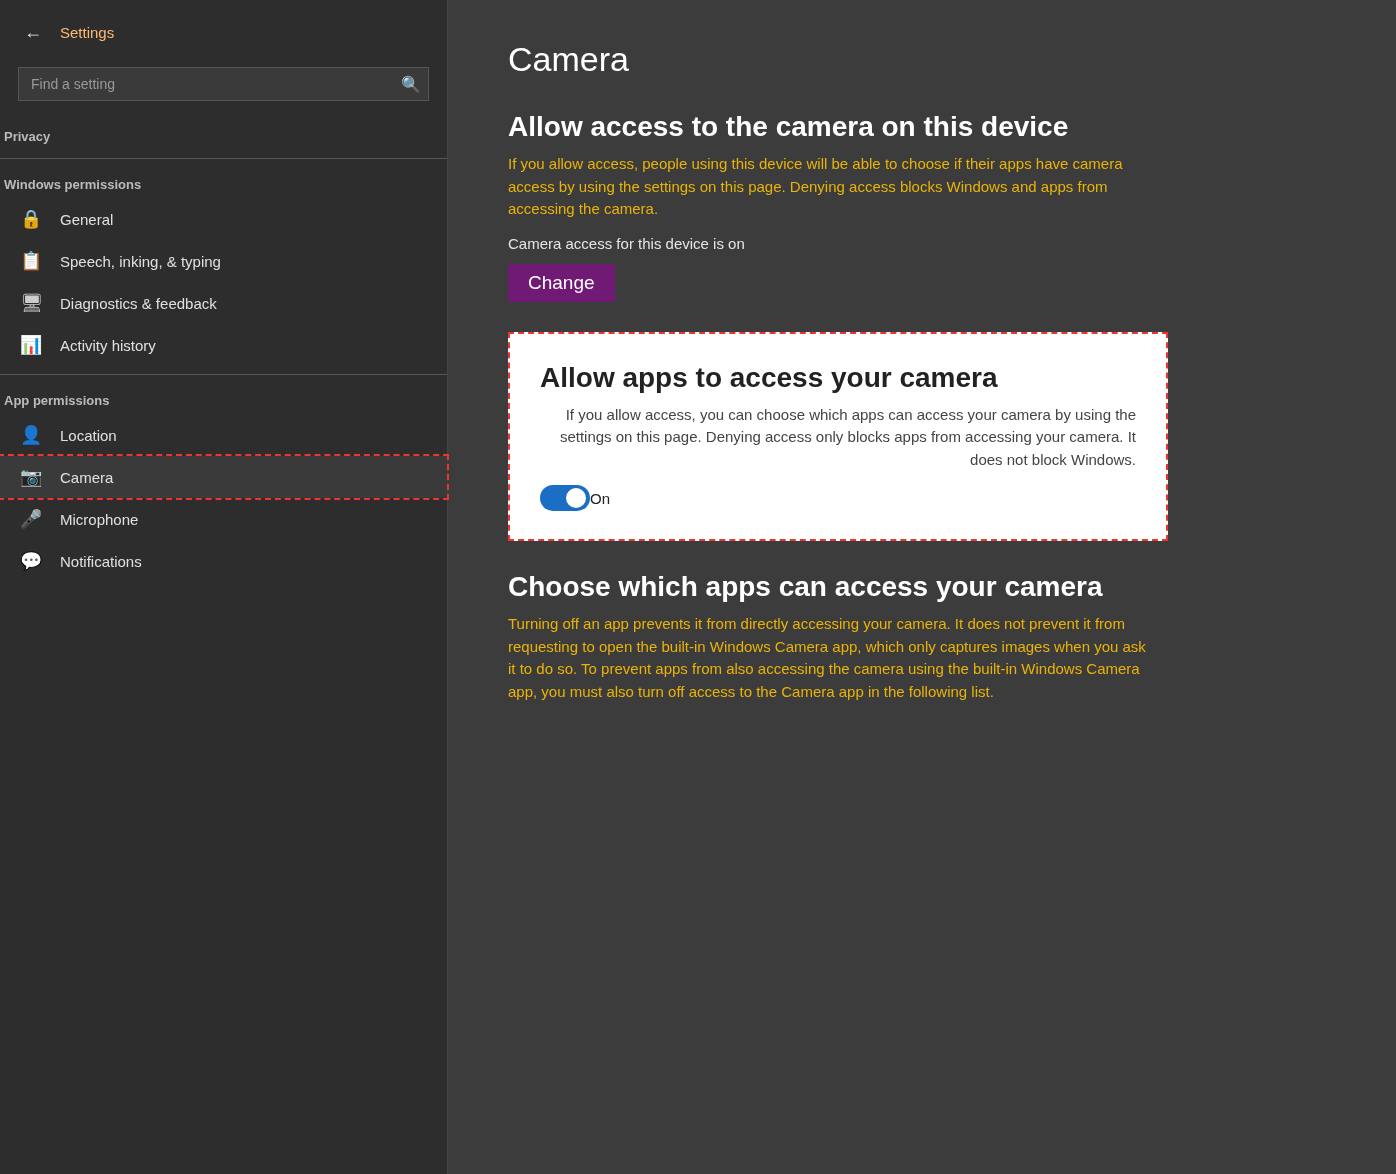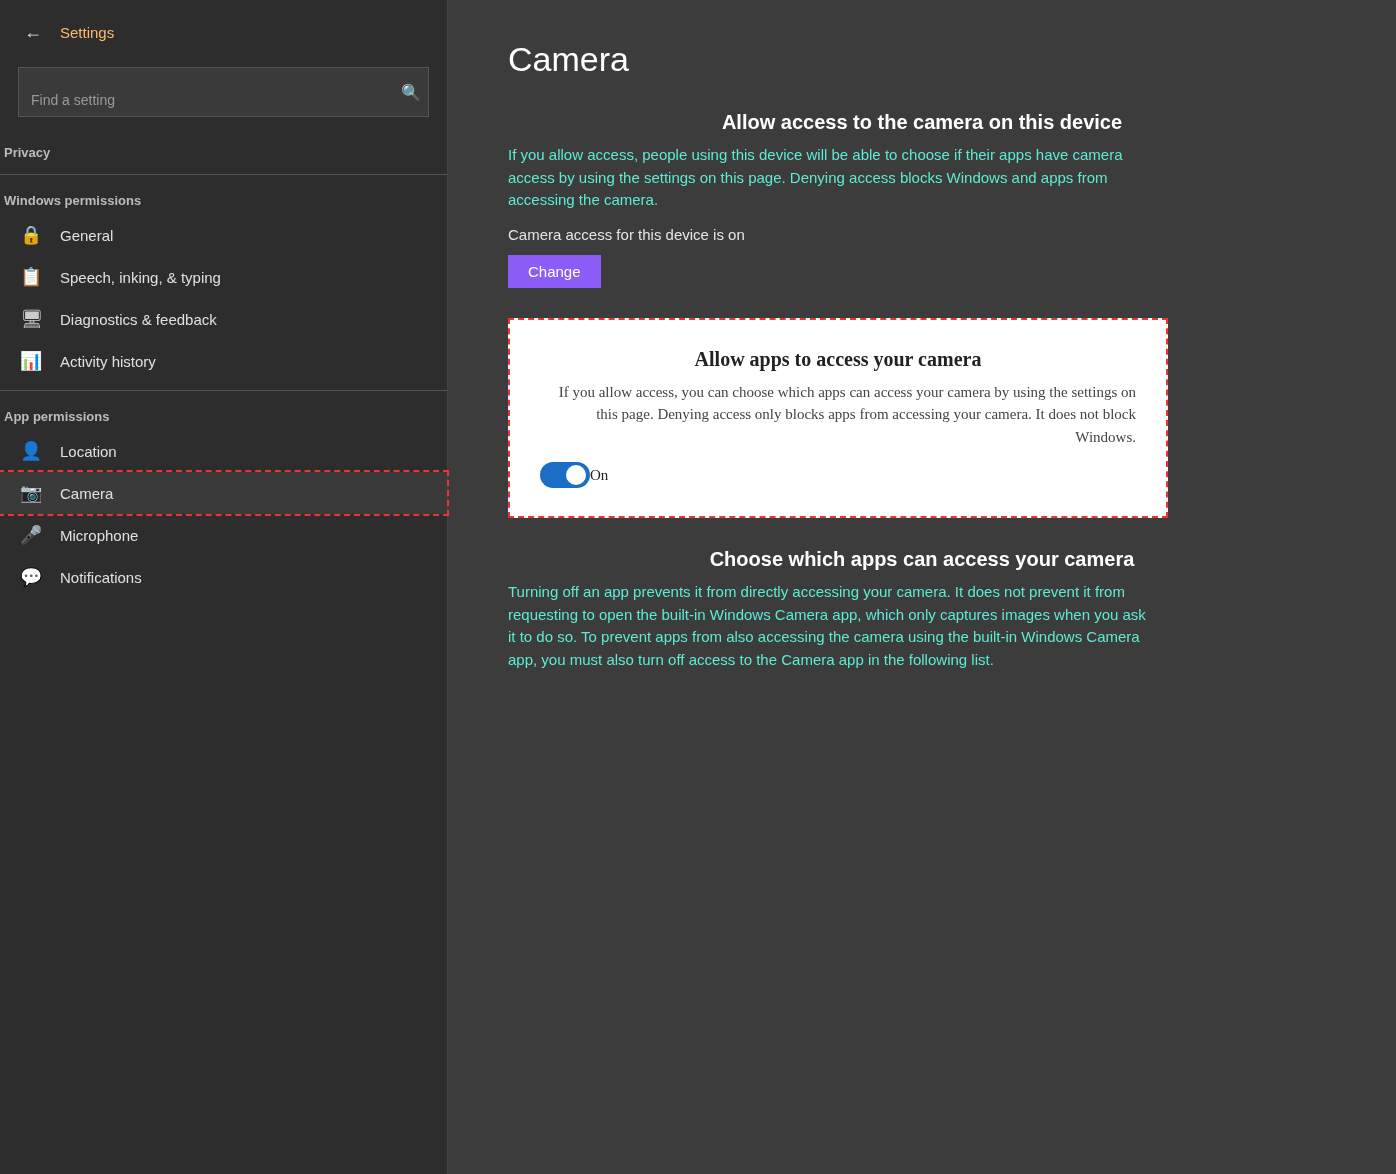--- a/index.html
+++ b/index.html
@@ -52,21 +52,21 @@
     .search-box {
       margin: 6px 18px 18px 18px;
       position: relative;
     }
 
     .search-box input {
       width: 100%;
       background: #3a3a3a;
       border: 1px solid #555;
       color: #e0e0e0;
-      padding: 24px 36px 8px 12px;
+      padding: 8px 36px 8px 12px;
       font-size: 14px;
       outline: none;
     }
 
     .search-box input::placeholder { color: #999; }
 
     .search-icon-btn {
       position: absolute;
       right: 8px;
       top: 50%;
@@ -118,59 +118,57 @@
     }
 
     .page-title {
       font-size: 34px;
       font-weight: 300;
       color: #fff;
       margin-bottom: 32px;
     }
 
     .section-heading {
-      font-size: 20px;
+      font-size: 28px;
       font-weight: 600;
       color: #fff;
       margin-bottom: 10px;
-      text-align: center;
     }
 
     .section-desc {
       font-size: 15px;
-      color: #5eead4;
+      color: #eab308;
       line-height: 1.5;
       margin-bottom: 14px;
       max-width: 640px;
     }
 
     .status-text {
       font-size: 15px;
       color: #e5e5e5;
       margin-bottom: 12px;
     }
 
     .change-btn {
-      background: #8b5cf6;
+      background: #701a75;
       border: none;
       color: #fff;
       padding: 8px 20px;
-      font-size: 15px;
+      font-size: 19px;
       cursor: pointer;
       margin-bottom: 30px;
     }
 
     
     .highlight-box {
       background: #fff;
       border: 2.5px dashed #e33;
       padding: 28px 30px;
       max-width: 660px;
       margin-bottom: 30px;
-      font-family: Liberation Serif, serif;
     }
 
     .highlight-box .section-heading { color: #222; }
     .highlight-box .section-desc { color: #444; text-align: right; }
 
     .toggle-row {
       display: flex;
       align-items: center;
       gap: 0;
       margin-top: 10px;

